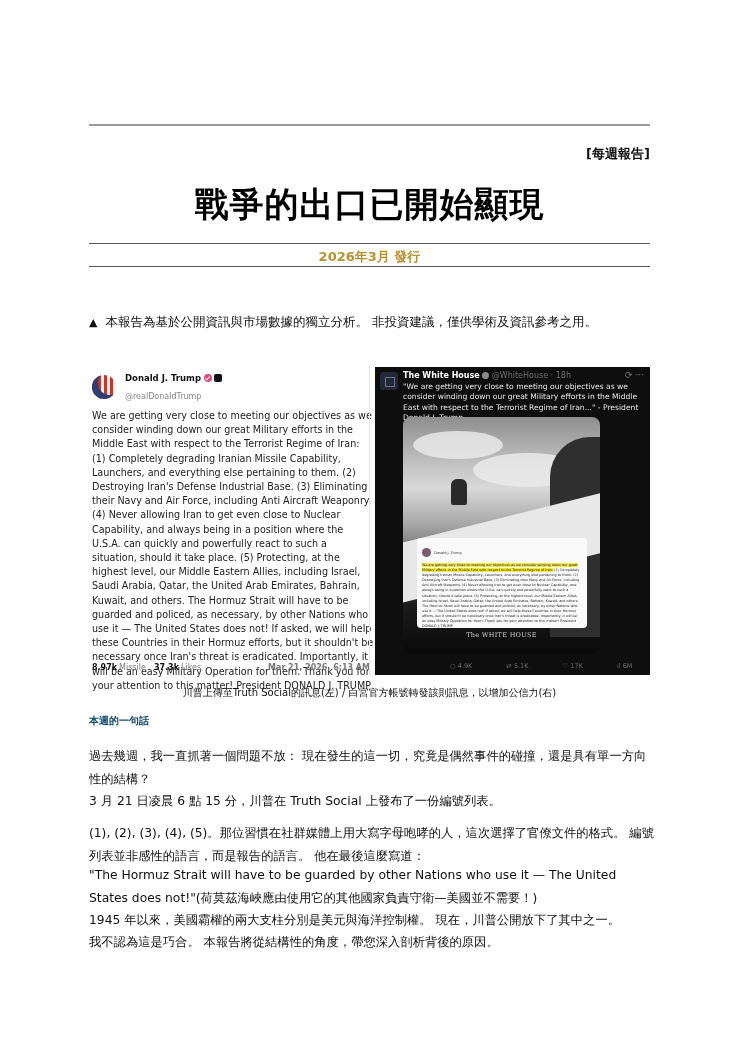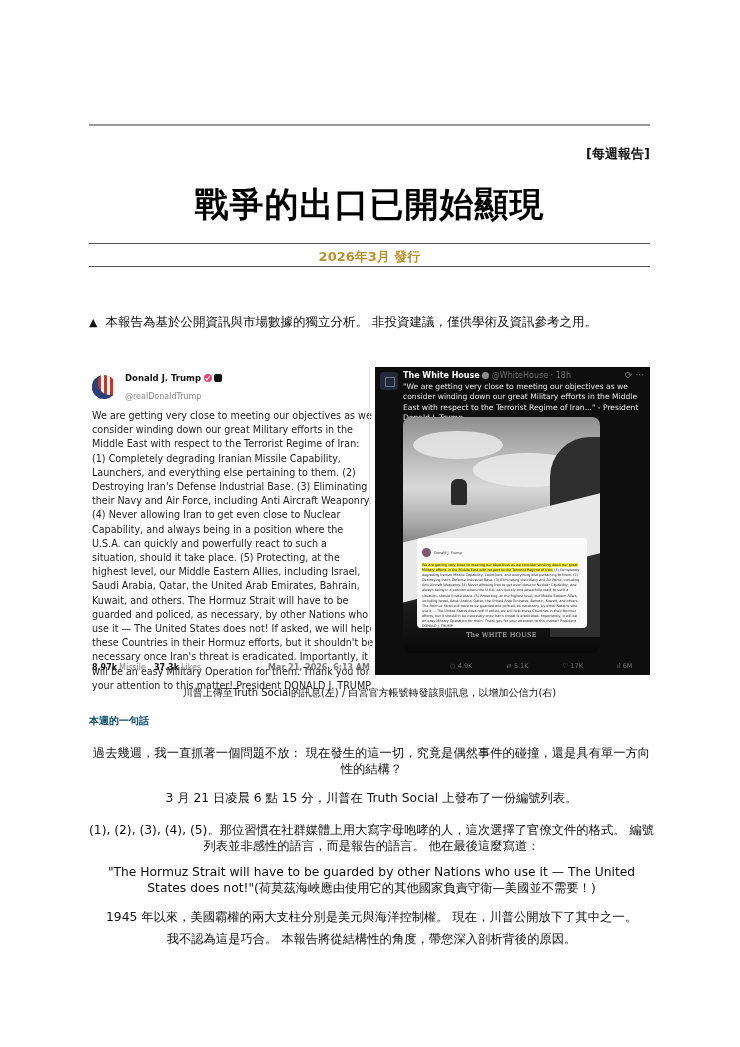--- a/index.html
+++ b/index.html
@@ -57,21 +57,21 @@
   .media .card .ctext { font-size: 3.4px; line-height: 5.1px; color: #222; margin-top: 2px; }
   .media .card .hl { background: #f4ea3c; }
   .media .brand { position: absolute; left: 0; bottom: 14px; width: 100%; text-align: center; font-family: "DejaVu Serif", serif; font-size: 6.5px; color: #cfcfcf; letter-spacing: 0.3px; }
   .xpost .stats { position: absolute; left: 30px; bottom: 5px; width: 240px; display: flex; font-size: 6.5px; color: #6e6e6e; align-items: flex-start; margin-left: 45px; }
   .xpost .stats span { margin-right: 34px; }
   .xpost .stats .right { margin-left: auto; margin-right: 0; letter-spacing: 6px; }
 
   .caption { position: absolute; left: 89px; top: 686px; width: 561px; text-align: center; font-size: 10px; color: #111; }
 
   .h2 { position: absolute; left: 89px; top: 714px; font-size: 10px; font-weight: bold; color: #0c4a6e; }
-  .para { position: absolute; left: 89px; width: 565px; font-size: 12.3px; line-height: 16px; color: #111; text-align: center; }
+  .para { position: absolute; left: 89px; width: 565px; font-size: 12.3px; line-height: 23px; color: #111; }
   .p1 { top: 745px; }
   .p2 { top: 790px; }
   .p3 { top: 822px; }
   .p4 { top: 864px; }
   .p5 { top: 909px; }
   .p6 { top: 931px; }
 </style>
 </head>
 <body>
 

